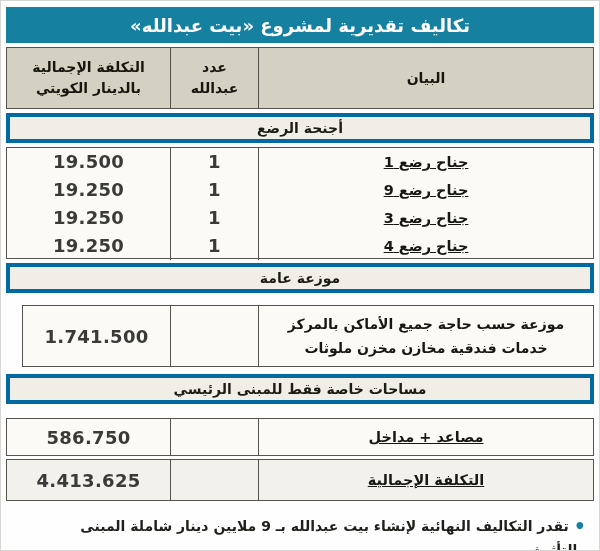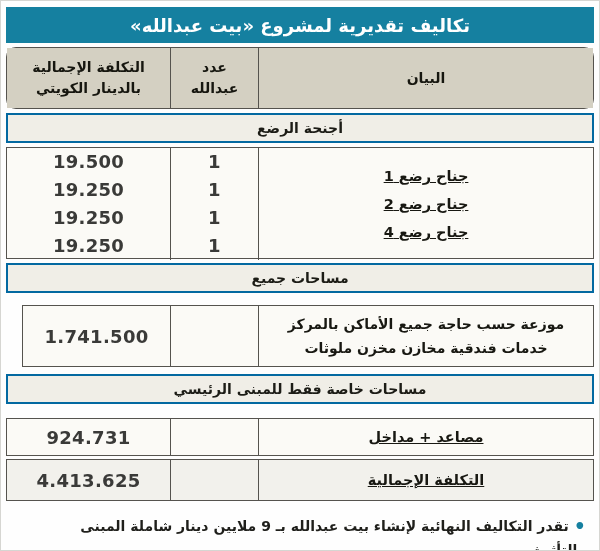--- a/index.html
+++ b/index.html
@@ -21,28 +21,28 @@
   .grid3{display:grid;grid-template-columns:334px 88px 1fr;}
   .block{
     border:1px solid #55534e;background:#fbfaf6;
     box-sizing:border-box;margin-bottom:4px;
   }
   .cell{
     display:flex;flex-direction:column;justify-content:center;align-items:center;
     box-sizing:border-box;min-width:0;
   }
   .cell:nth-child(n+2){border-inline-start:1px solid #55534e;}
-  .header-row{height:62px;background:#d4d0c2;border-radius:10px;}
+  .header-row{height:62px;background:#d4d0c2;}
   .header-row .cell{background:#d4d0c2;}
   .hdr-line{
     font-weight:bold;font-size:14px;color:#16160f;line-height:1.5;
     white-space:nowrap;
   }
   .band{
-    height:30px;border:2px solid #0369a1;background:#f0eee7;
+    height:30px;border:4px solid #0369a1;background:#f0eee7;
     display:flex;align-items:center;justify-content:center;
     font-weight:bold;font-size:14px;color:#1c1c16;
     box-sizing:border-box;margin-bottom:4px;
   }
   .band-wide{margin-bottom:12px;}
   .rows4{height:112px;}
   .line{height:28px;line-height:28px;white-space:nowrap;}
   .label{font-weight:bold;font-size:14.5px;color:#181812;text-decoration:underline;}
   .label-sm{font-weight:bold;font-size:14px;color:#181812;line-height:24px;white-space:nowrap;}
   .num{
@@ -86,39 +86,40 @@
     </div>
   </div>
 
   <div class="band">
     <span>أجنحة الرضع</span>
   </div>
 
   <div class="block grid3 rows4">
     <div class="cell">
       <div class="line label">جناح رضع 1</div>
-      <div class="line label">جناح رضع 2</div>
+      <div class="line label">جناح رضع 9</div>
+      <div class="line label">جناح رضع 3</div>
       <div class="line label">جناح رضع 4</div>
     </div>
     <div class="cell">
       <div class="line num">1</div>
       <div class="line num">1</div>
       <div class="line num">1</div>
       <div class="line num">1</div>
     </div>
     <div class="cell">
       <div class="line num">19.500</div>
       <div class="line num">19.250</div>
       <div class="line num">19.250</div>
       <div class="line num">19.250</div>
     </div>
   </div>
 
   <div class="band band-wide">
-    <span>مساحات جميع</span>
+    <span>موزعة عامة</span>
   </div>
 
   <div class="block grid3 tall">
     <div class="cell">
       <div class="label-sm">موزعة حسب حاجة جميع الأماكن بالمركز</div>
       <div class="label-sm">خدمات فندقية مخازن مخزن ملوثات</div>
     </div>
     <div class="cell"></div>
     <div class="cell">
       <div class="num">1.741.500</div>
@@ -128,21 +129,21 @@
   <div class="band band3">
     <span>مساحات خاصة فقط للمبنى الرئيسي</span>
   </div>
 
   <div class="block grid3 row-single">
     <div class="cell">
       <div class="label">مصاعد + مداخل</div>
     </div>
     <div class="cell"></div>
     <div class="cell">
-      <div class="num">924.731</div>
+      <div class="num">586.750</div>
     </div>
   </div>
 
   <div class="block grid3 row-total">
     <div class="cell">
       <div class="label">التكلفة الإجمالية</div>
     </div>
     <div class="cell"></div>
     <div class="cell">
       <div class="num">4.413.625</div>

